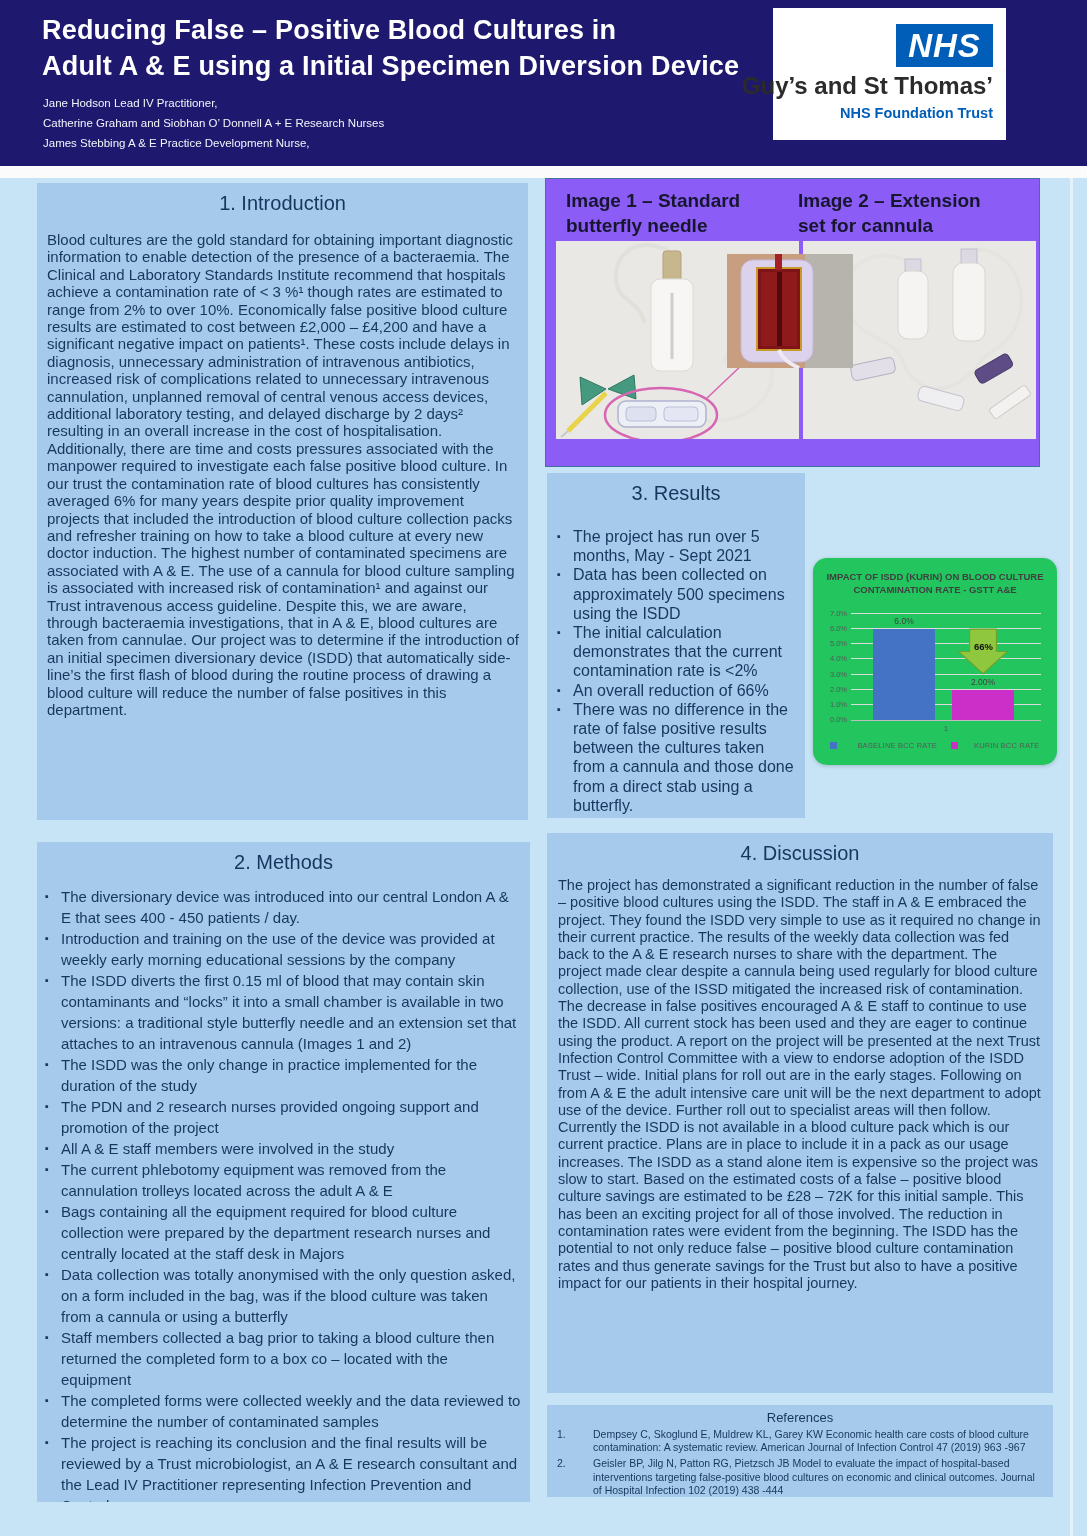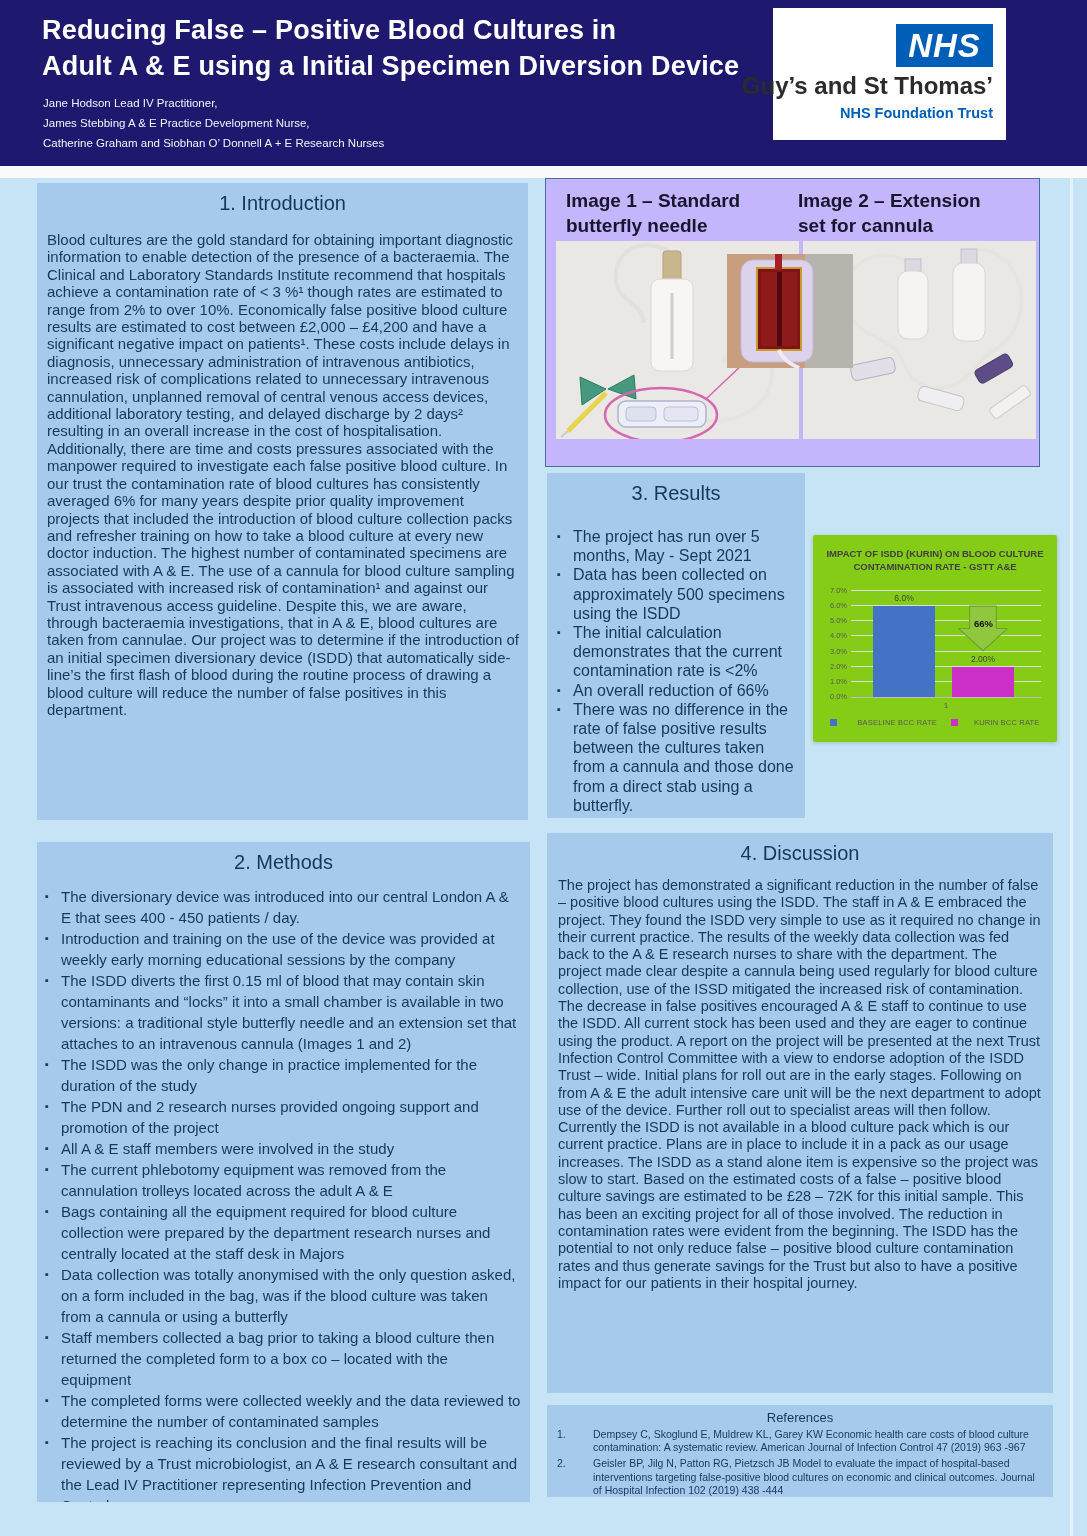--- a/index.html
+++ b/index.html
@@ -33,47 +33,47 @@
   #results ul.blist li{font-size:16px;line-height:19.2px;}
   #discussion{left:547px;top:833px;width:506px;height:560px;}
   #discussion .body{padding:12px 10px 0 11px;font-size:14.5px;line-height:17.3px;}
   #references{left:547px;top:1405px;width:506px;height:92px;}
   #references .box-heading{font-size:13px;padding-top:5px;}
   .ref-row{display:flex;font-size:10.5px;line-height:13.2px;padding:3px 12px 0 10px;}
   .ref-num{width:36px;flex:0 0 36px;}
   .ref-text{flex:1;}
   
   .images-panel{position:absolute;left:545px;top:178px;width:495px;height:289px;
-                background:#c4b5fd;border:1px solid #41719C;box-sizing:border-box;}
+                background:#8b5cf6;border:1px solid #41719C;box-sizing:border-box;}
   .caption{position:absolute;top:9px;font-weight:bold;font-size:19px;line-height:25px;color:#16162E;}
   #cap1{left:20px;} #cap2{left:252px;}
   .photo{position:absolute;top:62px;}
   #photo1{left:10px;} #photo2{left:257px;}
   .leader-svg{position:absolute;left:0;top:0;}
   .inset{position:absolute;left:181px;top:75px;}
   
-  .chart-card{position:absolute;left:813px;top:535px;width:244px;height:207px;background:#84cc16;
-              border-radius:2px;box-shadow:0 1px 4px rgba(0,0,0,.18);}
+  .chart-card{position:absolute;left:813px;top:558px;width:244px;height:207px;background:#22c55e;
+              border-radius:14px;box-shadow:0 1px 4px rgba(0,0,0,.18);}
   .right-line{position:absolute;left:1070px;top:178px;width:3px;height:1358px;
               background:rgba(255,255,255,.5);}
 </style>
 </head>
 <body>
 
 <div class="poster">
 
   <div class="header">
     <div class="title">
       <div>Reducing False – Positive Blood Cultures in</div>
       <div>Adult A &amp; E using a Initial Specimen Diversion Device</div>
     </div>
     <div class="authors">
       <div>Jane Hodson Lead IV Practitioner,</div>
+      <div>Catherine Graham and Siobhan O’ Donnell A + E Research Nurses</div>
       <div>James Stebbing A &amp; E Practice Development Nurse,</div>
-      <div>Catherine Graham and Siobhan O’ Donnell A + E Research Nurses</div>
     </div>
     <div class="logo-box">
       <div class="nhs-rect">
         <span>NHS</span>
       </div>
       <div class="org">Guy’s and St Thomas’</div>
       <div class="sub">NHS Foundation Trust</div>
     </div>
   </div>
   <div class="white-strip"></div>

